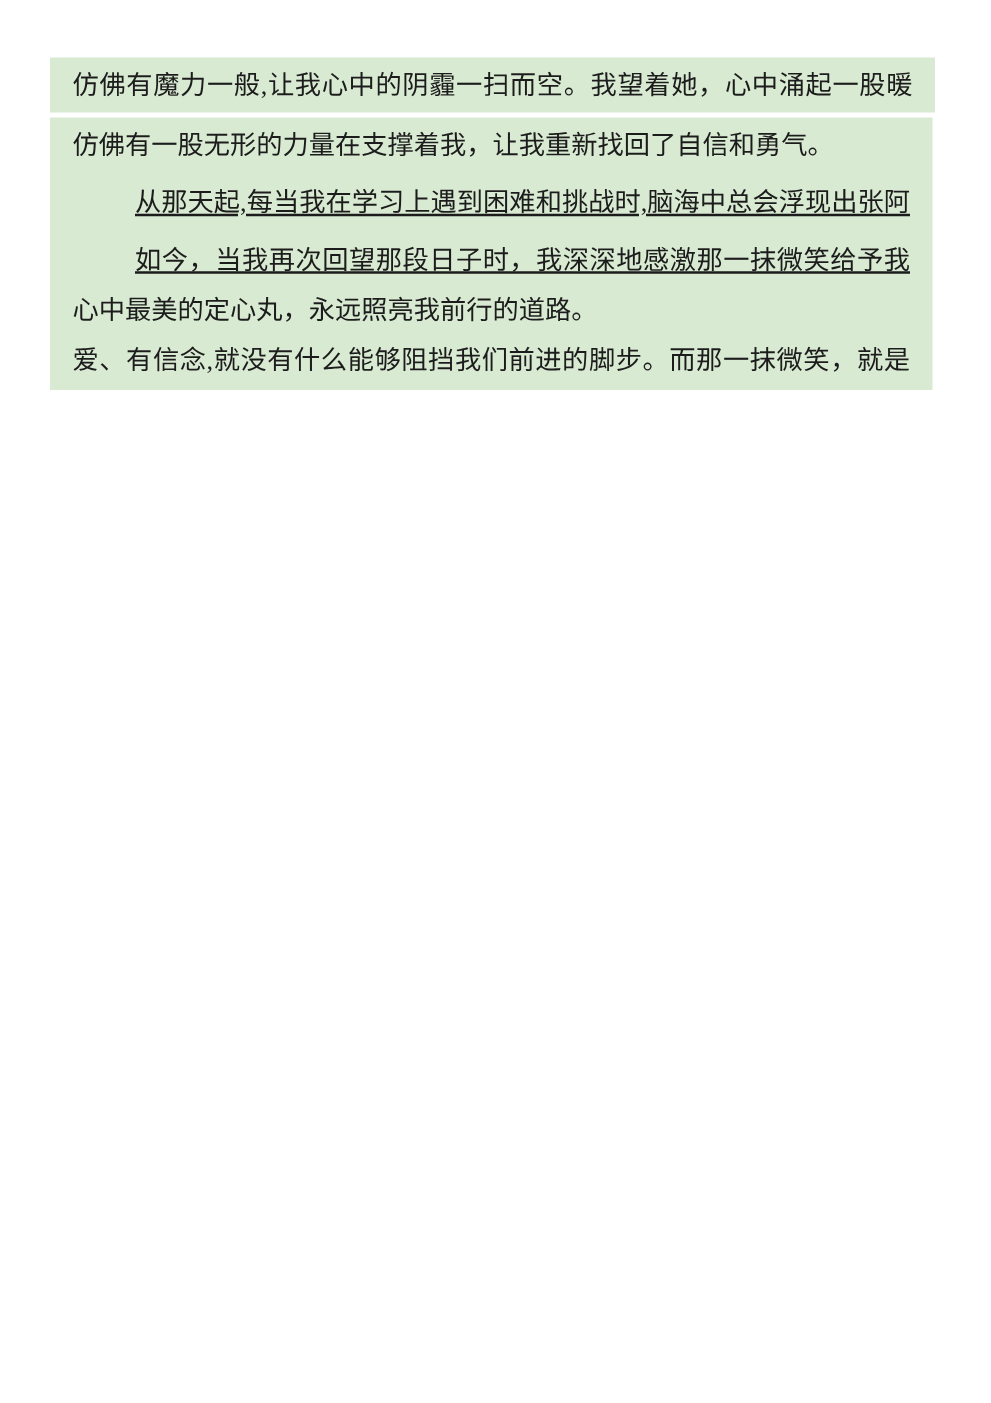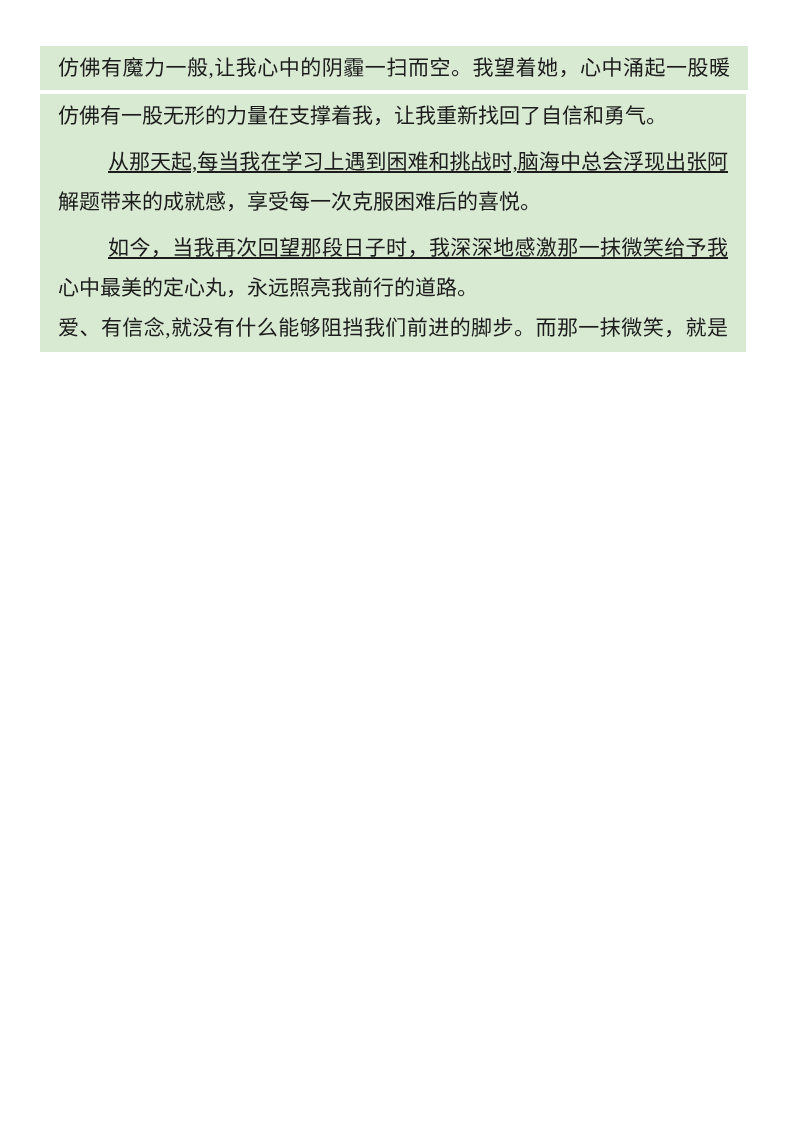--- a/index.html
+++ b/index.html
@@ -66,21 +66,20 @@
     <div class="strip line justify">仿佛有魔力一般,让我心中的阴霾一扫而空。我望着她，心中涌起一股暖流,</div>
 
     <div class="block">
 
       <div class="para">
         <div class="line">仿佛有一股无形的力量在支撑着我，让我重新找回了自信和勇气。</div>
       </div>
 
       <div class="para">
         <div class="line justify indent">从那天起,每当我在学习上遇到困难和挑战时,脑海中总会浮现出张阿</div>
-        <div class="line">解题带来的成就感，享受每一次克服困难后的喜悦。</div>
       </div>
 
       <div class="para">
         <div class="line justify indent">如今，当我再次回望那段日子时，我深深地感激那一抹微笑给予我的力</div>
         <div class="line">心中最美的定心丸，永远照亮我前行的道路。</div>
         <div class="line justify">爱、有信念,就没有什么能够阻挡我们前进的脚步。而那一抹微笑，就是我</div>
       </div>
 
     </div>
   </div>

